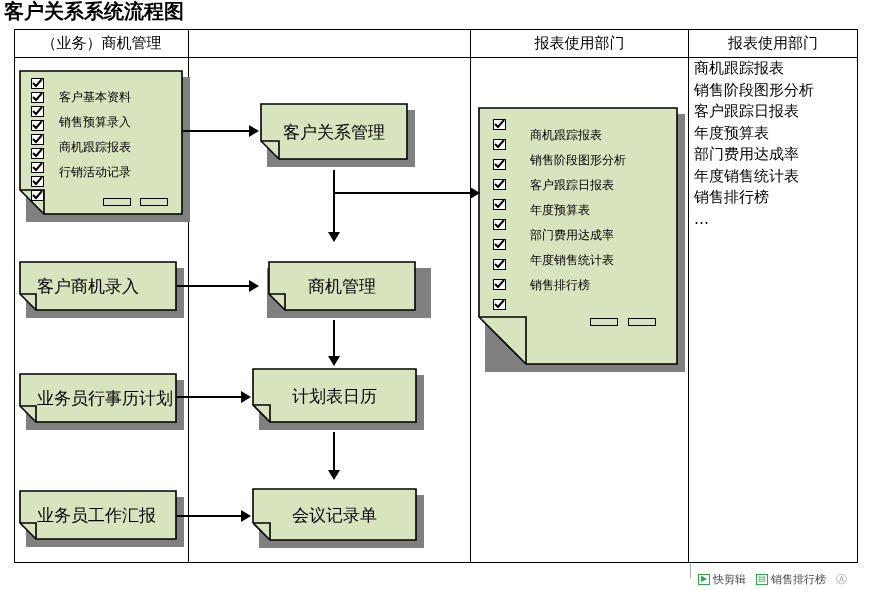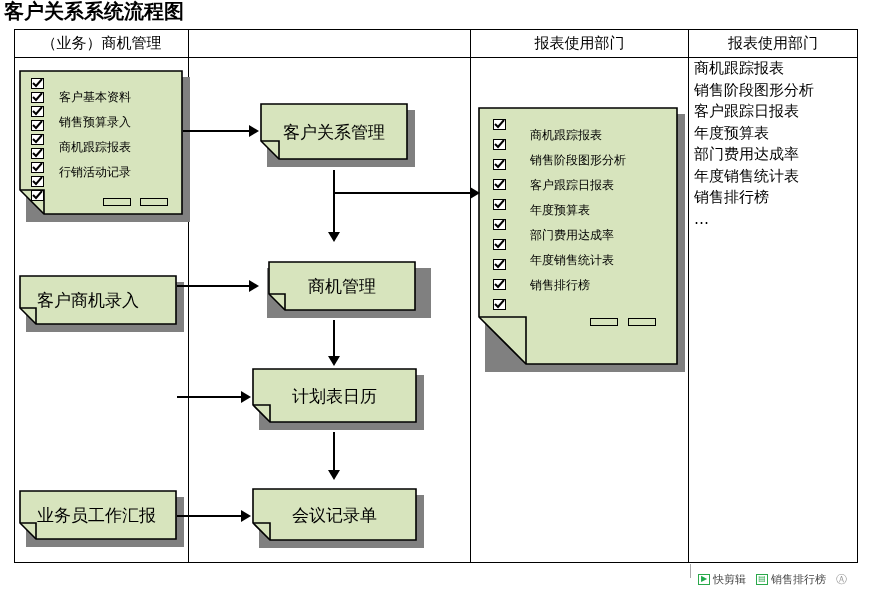--- a/index.html
+++ b/index.html
@@ -207,29 +207,37 @@
 
     <div class="item" style="left:40px;top:19px;text-align:center;">客户基本资料</div>
     <div class="item" style="left:40px;top:44px;">销售预算录入</div>
     <div class="item" style="left:40px;top:69px;">商机跟踪报表</div>
     <div class="item" style="left:40px;top:94px;">行销活动记录</div>
 
     <div class="tab" style="left:84px;top:128px;"></div>
     <div class="tab" style="left:121px;top:128px;"></div>
   </div>
 
-  <div class="node sbox" style="left:19px;top:275px;width:158px;height:50px;">
+  <div class="node sbox" style="left:19px;top:261px;width:158px;height:50px;">
     <div class="shadow"></div>
     <svg class="body" width="158" height="50" viewBox="0 0 158 50" style="border:none;background:none;">
       <polygon points="1,1 157,1 157,49 17,49 1,33" fill="#d7e4bd" stroke="#000" stroke-width="1.6"></polygon>
       <polyline points="1,33 17,33 17,49" fill="none" stroke="#000" stroke-width="1.6"></polyline>
     </svg>
     <div class="label">客户商机录入</div>
   </div>
 
+  <div class="node sbox" style="left:19px;top:373px;width:158px;height:50px;">
+    <div class="shadow"></div>
+    <svg class="body" width="158" height="50" viewBox="0 0 158 50" style="border:none;background:none;">
+      <polygon points="1,1 157,1 157,49 17,49 1,33" fill="#d7e4bd" stroke="#000" stroke-width="1.6"></polygon>
+      <polyline points="1,33 17,33 17,49" fill="none" stroke="#000" stroke-width="1.6"></polyline>
+    </svg>
+    <div class="label">业务员行事历计划</div>
+  </div>
 
   <div class="node sbox" style="left:19px;top:490px;width:158px;height:50px;">
     <div class="shadow"></div>
     <svg class="body" width="158" height="50" viewBox="0 0 158 50" style="border:none;background:none;">
       <polygon points="1,1 157,1 157,49 17,49 1,33" fill="#d7e4bd" stroke="#000" stroke-width="1.6"></polygon>
       <polyline points="1,33 17,33 17,49" fill="none" stroke="#000" stroke-width="1.6"></polyline>
     </svg>
     <div class="label">业务员工作汇报</div>
   </div>
 

